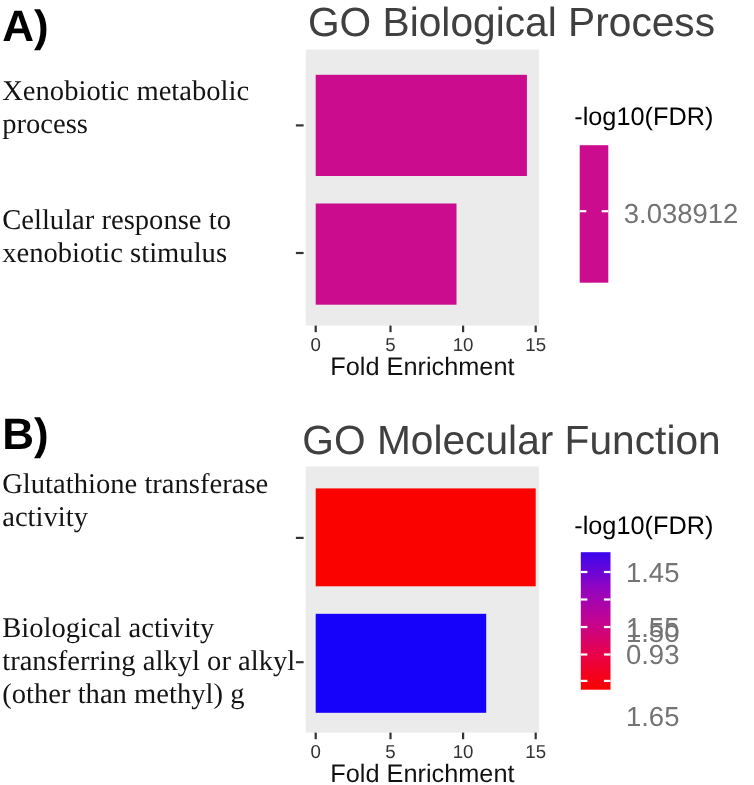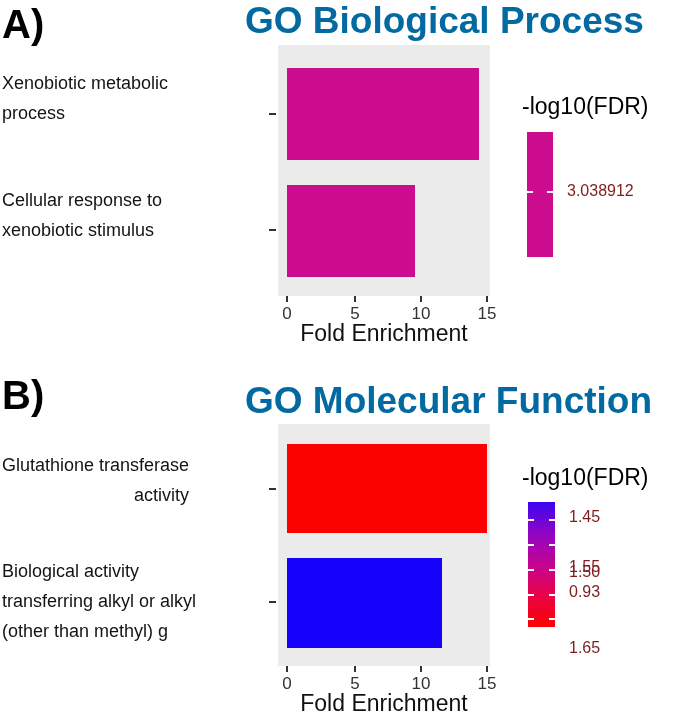--- a/index.html
+++ b/index.html
@@ -3,33 +3,33 @@
 <meta charset="utf-8">
 <style>
   html,body{margin:0;padding:0;background:#fff;}
   .figure{
     position:relative;width:685px;height:714px;background:#fff;
     font-family:"Liberation Sans","DejaVu Sans",sans-serif;color:#111;
     overflow:hidden;
   }
   .abs{position:absolute;}
   .panel-label{font-size:40px;font-weight:bold;color:#000;line-height:1;}
-  .chart-title{font-size:37px;font-weight:bold;color:#0369a1;text-align:left;white-space:nowrap;line-height:1;}
+  .chart-title{font-size:37px;font-weight:normal;color:#404040;text-align:center;white-space:nowrap;line-height:1;}
   .plot-panel{background:#EBEBEB;}
   .bar{position:absolute;left:9px;height:92px;}
-  .cat-label{font-size:18px;line-height:30px;color:#141414;white-space:nowrap;}
+  .cat-label{font-size:26px;line-height:30px;color:#141414;white-space:nowrap;font-family:Liberation Serif, serif;}
   .xtick{width:2px;height:6px;background:#333;}
   .ytick{width:7px;height:2px;background:#333;}
   .xtick-label{font-size:17px;color:#333;width:40px;text-align:center;line-height:1;}
   .axis-title{font-size:23px;color:#111;text-align:center;line-height:1;}
   .legend-title{font-size:23px;color:#000;white-space:nowrap;line-height:1;}
   .legend-bar{position:absolute;}
   .lg-dash{position:absolute;width:6px;height:2px;background:#fff;}
   .lg-dash.right{right:0;}
-  .legend-tick-label{font-size:16px;color:#7f1d1d;line-height:1;white-space:nowrap;}
+  .legend-tick-label{font-size:25px;color:#737373;line-height:1;white-space:nowrap;}
 </style>
 </head>
 <body>
 
 <div class="figure">
 
   <div class="abs panel-label" style="left:2px;top:4px;">A)</div>
   <div class="abs chart-title" style="left:245px;top:2px;width:440px;">GO Biological Process</div>
 
   <div class="abs plot-panel" style="left:278px;top:45px;width:212px;height:251px;">
@@ -67,21 +67,21 @@
   <div class="abs legend-tick-label" style="left:567px;top:183px;">3.038912</div>
 
   <div class="abs panel-label" style="left:2px;top:375px;">B)</div>
   <div class="abs chart-title" style="left:245px;top:382px;width:440px;">GO Molecular Function</div>
 
   <div class="abs plot-panel" style="left:278px;top:424px;width:212px;height:242px;">
     <div class="bar" style="top: 20px; height: 89px; width: 200px; background: rgb(250, 2, 0);"></div>
     <div class="bar" style="top: 134px; height: 90px; width: 155px; background: rgb(22, 2, 250);"></div>
   </div>
 
-  <div class="abs cat-label" style="left:2px;top:450px;text-align:right;">
+  <div class="abs cat-label" style="left:2px;top:425px;">
     <div>Glutathione transferase</div>
     <div>activity</div>
   </div>
   <div class="abs cat-label" style="left:2px;top:556px;">
     <div>Biological activity</div>
     <div>transferring alkyl or alkyl</div>
     <div>(other than methyl) g</div>
   </div>
 
   <div class="abs ytick" style="left:269px;top:488px;"></div>

